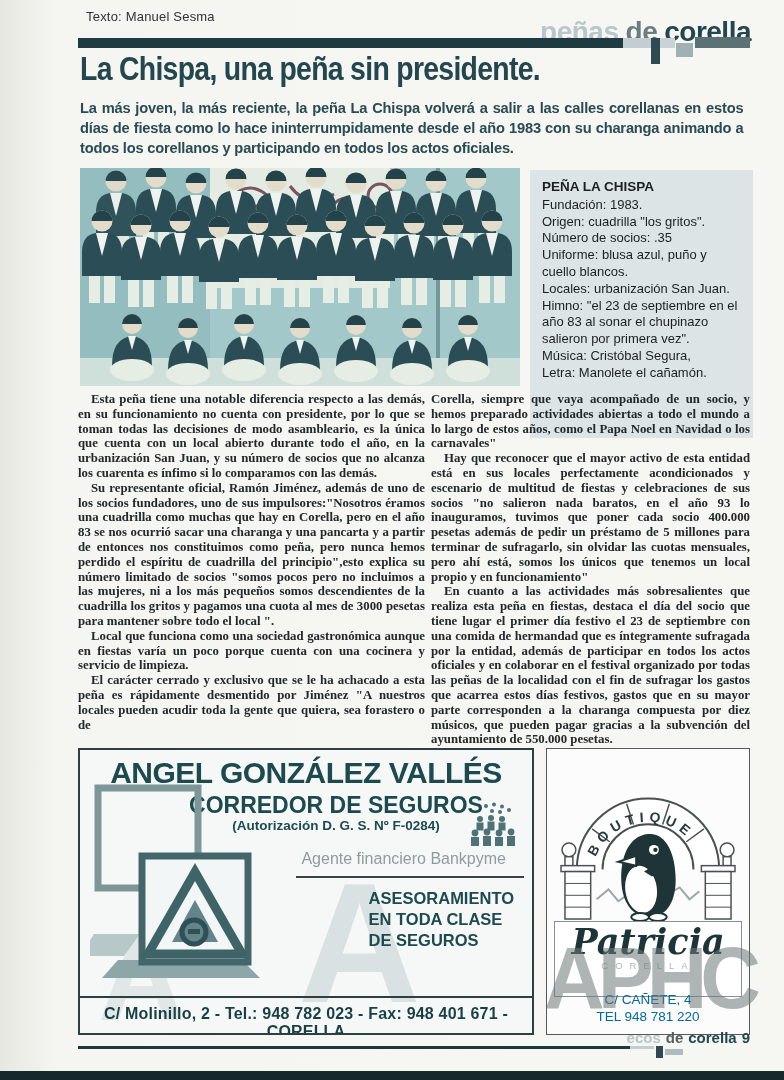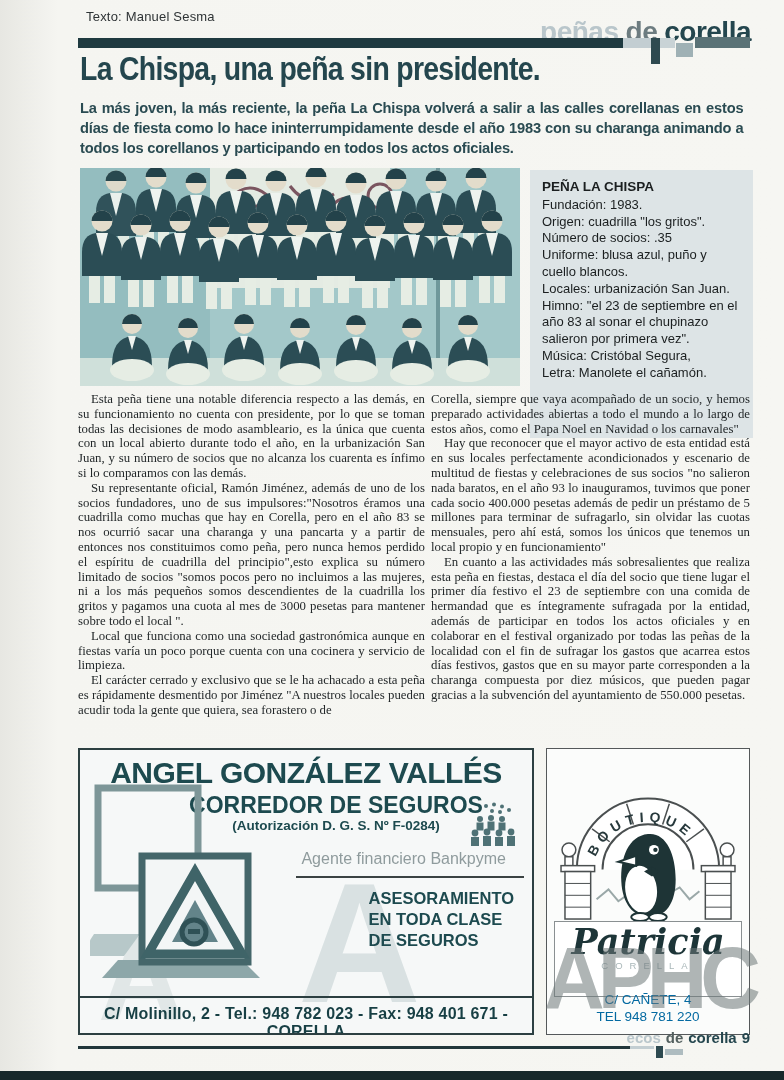--- a/index.html
+++ b/index.html
@@ -38,21 +38,21 @@
     position:absolute;left:530px;top:170px;width:223px;height:268px;
     background:#dde4e6;box-sizing:border-box;padding:9px 12px 8px 12px;
     font-size:13px;line-height:16.8px;color:#1b1f20;overflow:hidden;
   }
   .infobox-title{font-weight:bold;font-size:13.5px;margin-bottom:1px;}
   
   .col{position:absolute;top:392px;height:354px;font-family:"Liberation Serif",serif;
        font-size:12.8px;line-height:14.8px;text-align:justify;color:#23282a;overflow:hidden;}
   .col-left{left:78px;width:347px;}
   .col-right{left:431px;width:319px;}
-  .para{text-indent:13px;margin:0;}
+  .para{text-indent:13px;margin:0;font-weight:bold;}
   .col-right .para:first-child{text-indent:0;}
   
   .ad-seguros{
     position:absolute;left:78px;top:748px;width:456px;height:287px;
     border:2px solid #2c3f41;background:#f6f8f8;box-sizing:border-box;overflow:hidden;
   }
   .ghost-a{position:absolute;font-weight:bold;color:rgba(150,172,174,.30);line-height:1;}
   .ghost-a.g1{left:218px;top:108px;font-size:170px;}
   .ghost-a.g2{left:18px;top:168px;font-size:120px;color:rgba(150,172,174,.22);}
   .ads-name{position:absolute;left:0;right:0;top:6px;text-align:center;

